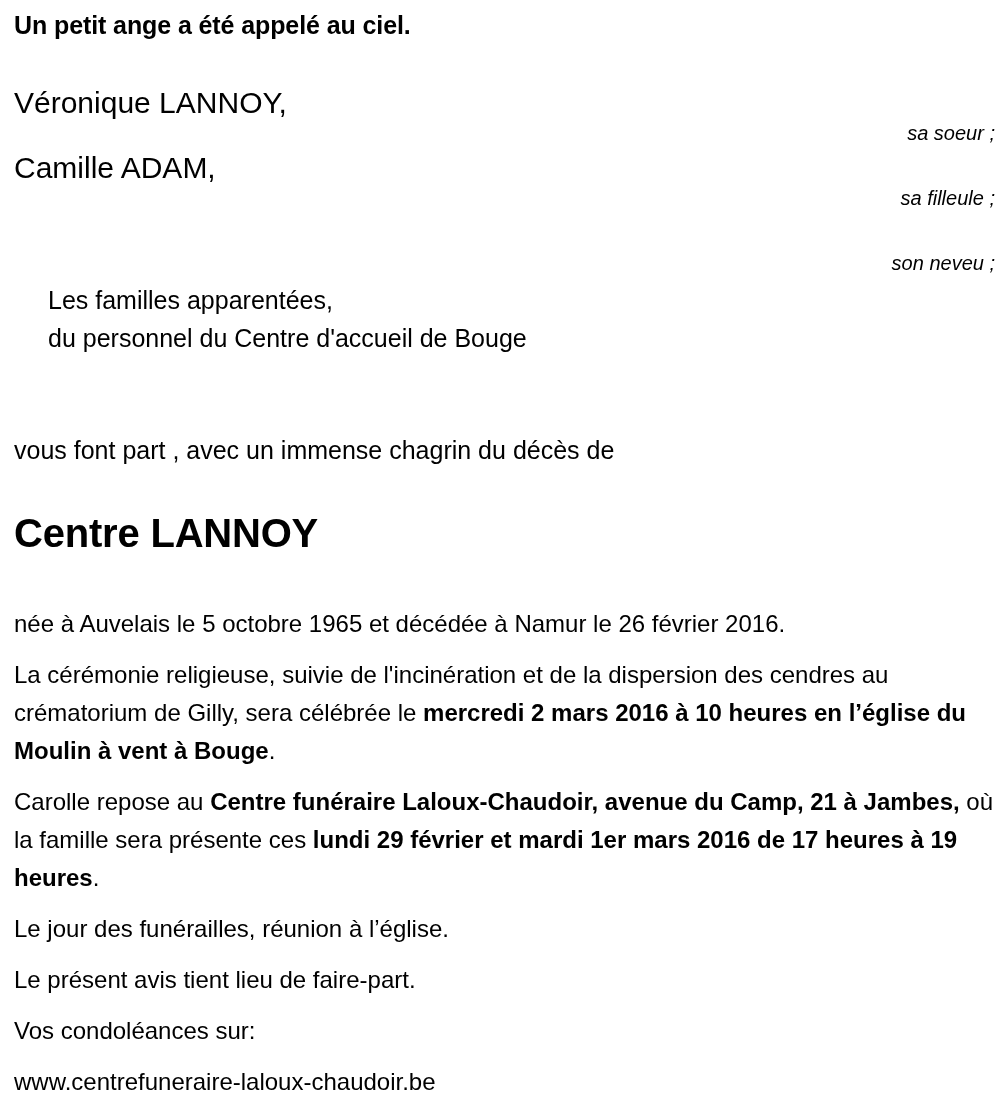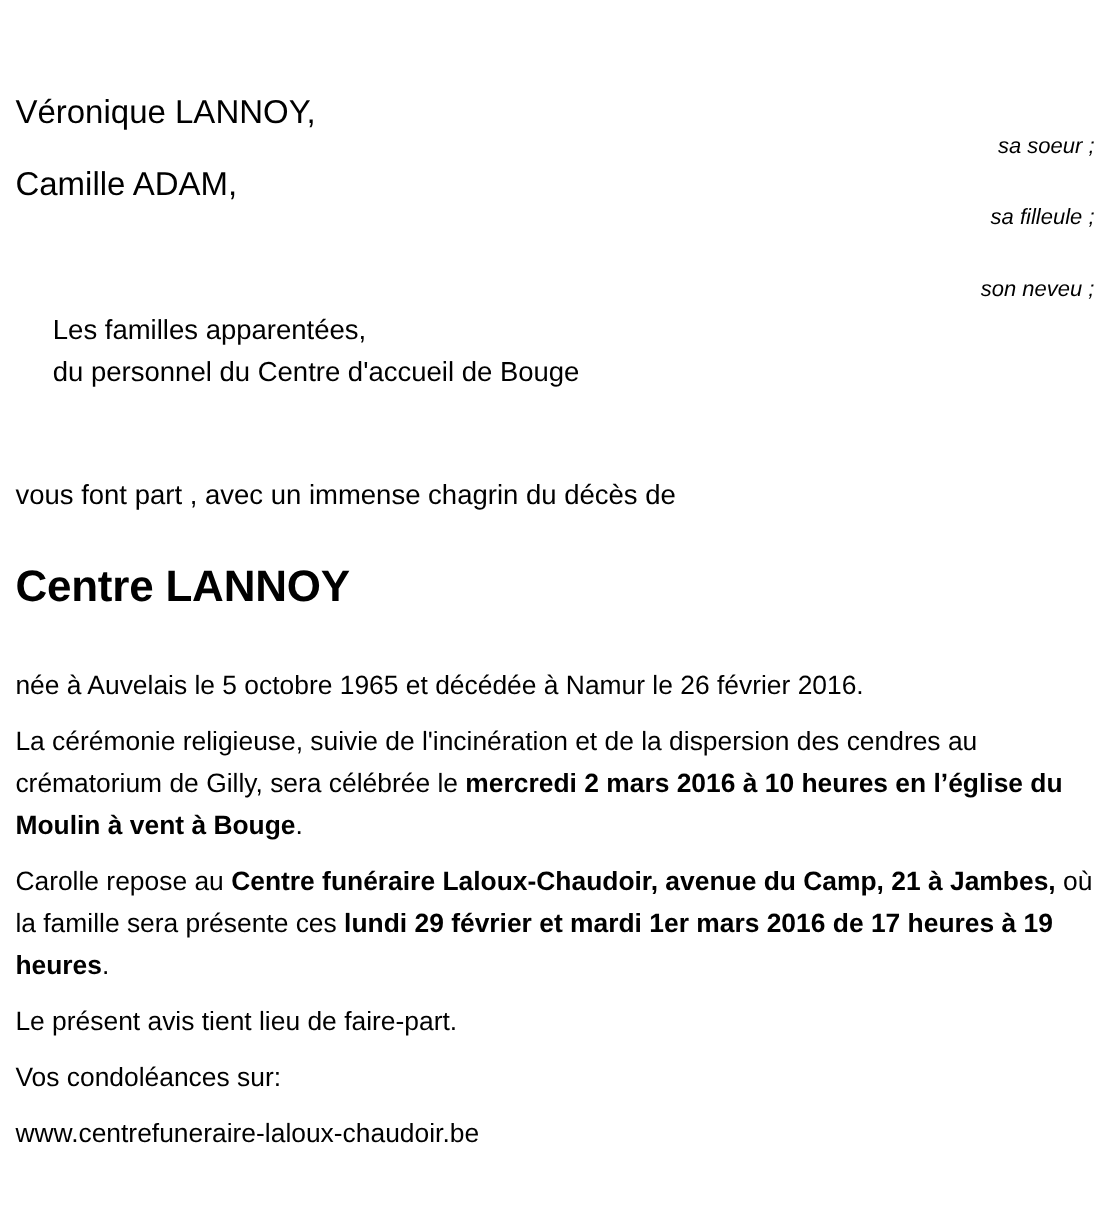--- a/index.html
+++ b/index.html
@@ -110,20 +110,21 @@
   .bodytext p {
     margin: 0 0 13px 0;
   }
   .bodytext b { font-weight: bold; }
 </style>
 </head>
 <body>
 
 <div class="page">
 
+  <div class="headline">Un petit ange a été appelé au ciel.</div>
 
   <div class="survivors">
 
     <div class="survivor-row">
       <span class="survivor-name">Véronique LANNOY,</span>
       <span class="survivor-relation">sa soeur ;</span>
     </div>
 
     <div class="survivor-row">
       <span class="survivor-name">Camille ADAM,</span>
@@ -152,20 +153,23 @@
     </p>
 
     <p>
       <span>La cérémonie religieuse, suivie de l'incinération et de la dispersion des cendres au crématorium de Gilly, sera célébrée le </span><b>mercredi 2 mars 2016 à 10 heures en l’église du Moulin à vent à Bouge</b><span>.</span>
     </p>
 
     <p>
       <span>Carolle repose au </span><b>Centre funéraire Laloux-Chaudoir, avenue du Camp, 21 à Jambes,</b><span> où la famille sera présente ces </span><b>lundi 29 février et mardi 1er mars 2016 de 17 heures à 19 heures</b><span>.</span>
     </p>
 
+    <p>
+      <span>Le jour des funérailles, réunion à l’église.</span>
+    </p>
 
     <p>
       <span>Le présent avis tient lieu de faire-part.</span>
     </p>
 
     <p>
       <span>Vos condoléances sur:</span>
     </p>
 
     <p>

